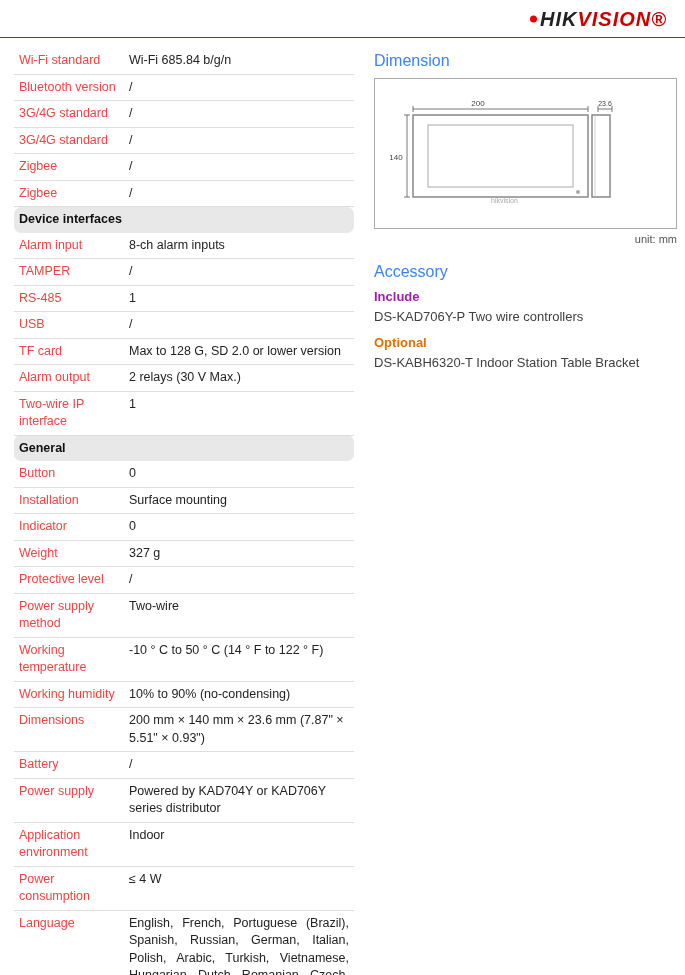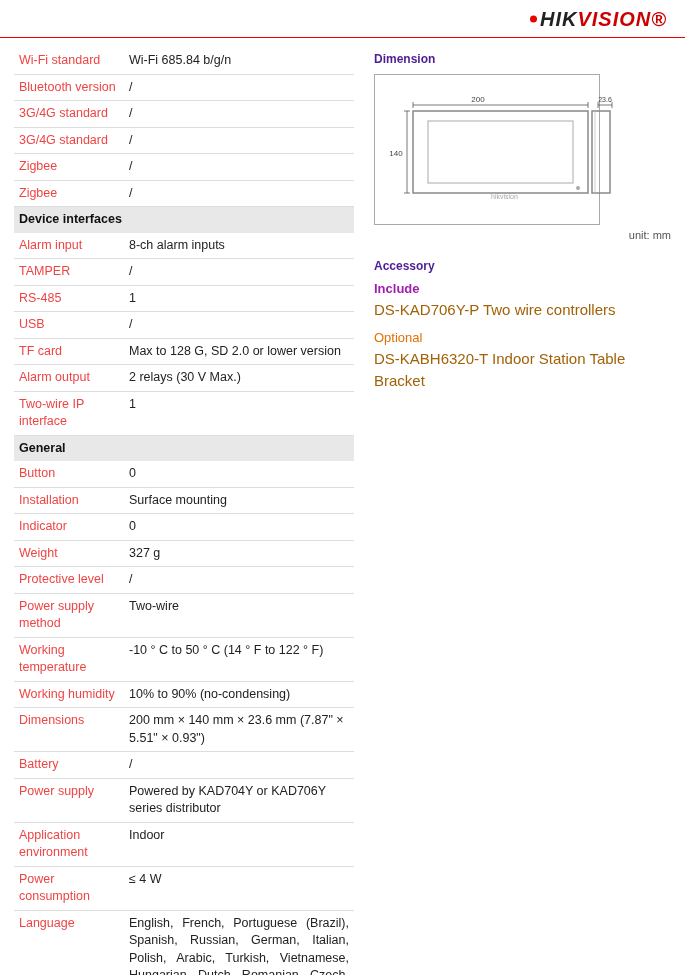--- a/index.html
+++ b/index.html
@@ -70,42 +70,43 @@
       color: #ef4444;
     }
     table.spec-table .section-header td {
       background: #e8e8e8;
       font-weight: bold;
       padding: 4px 5px;
       color: #111;
     }
     table.spec-table tr.section-header td {
       border-bottom: none;
+      border-radius: 7px;
     }
 
     
     .right-col {
       flex: 1;
       padding-left: 10px;
     }
 
     .section-title {
-      font-size: 12px;
-      font-weight: bold;
-      color: #4c1d95;
+      font-size: 16px;
+      font-weight: normal;
+      color: #3b82f6;
       margin-bottom: 8px;
       margin-top: 4px;
     }
 
     .dimension-box {
       border: 1px solid #aaa;
       padding: 8px;
       margin-bottom: 4px;
       position: relative;
-      width: 226px;
+      width: 303px;
     }
 
     
     .dim-svg {
       width: 260px;
       height: 130px;
     }
 
     .unit-note {
       font-size: 11px;
@@ -119,28 +120,28 @@
     }
 
     .include-label {
       font-size: 13px;
       font-weight: bold;
       color: #a21caf;
       margin-bottom: 3px;
     }
     .optional-label {
       font-size: 13px;
-      font-weight: normal;
+      font-weight: bold;
       color: #e07000;
       margin-top: 8px;
       margin-bottom: 3px;
     }
     .acc-item {
-      font-size: 15px;
-      color: #a16207;
+      font-size: 13px;
+      color: #404040;
       line-height: 1.5;
     }
   </style>
 </head>
 <body>
 
 <div class="header">
   <div class="header-dot"></div>
   <div class="logo">
     <span>HIK</span>VISION<span style="color:#c00;">®</span>

